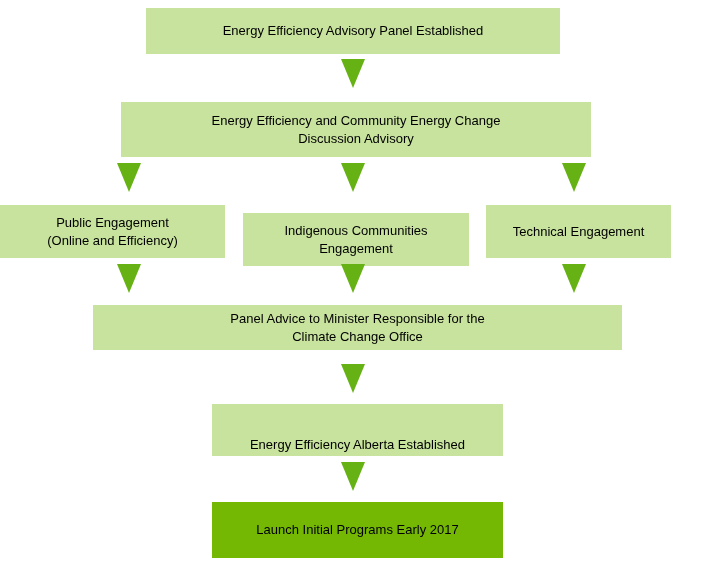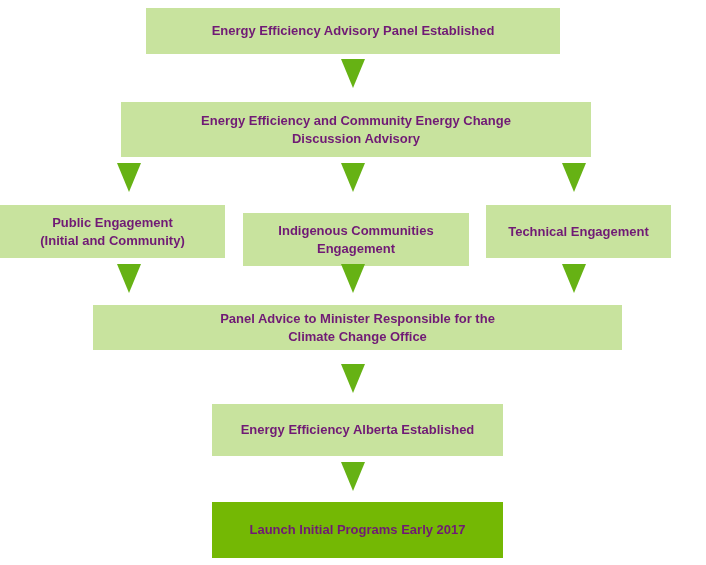--- a/index.html
+++ b/index.html
@@ -15,24 +15,24 @@
     font-family: "Liberation Sans", sans-serif;
     overflow: hidden;
   }
   .node {
     position: absolute;
     display: flex;
     flex-direction: column;
     align-items: center;
     justify-content: center;
     text-align: center;
-    font-weight: bold;
+    font-weight: normal;
     font-size: 13px;
     line-height: 1.35;
-    color: #701a75;
+    color: #000000;
     box-sizing: border-box;
     padding: 2px 19px;
   }
   .node.light { background: var(--box-light, #c8e39e); }
   .node.dark  { background: var(--box-dark, #74b804); }
   .arrow {
     position: absolute;
     width: 24px;
     height: 29px;
     display: block;
@@ -62,21 +62,21 @@
   </svg>
   <svg class="arrow" style="left:341px; top:163px;" viewBox="0 0 24 29">
     <polygon points="0,0 24,0 12,29"></polygon>
   </svg>
   <svg class="arrow" style="left:562px; top:163px;" viewBox="0 0 24 29">
     <polygon points="0,0 24,0 12,29"></polygon>
   </svg>
 
   <div class="node light" style="left:0; top:205px; width:225px; height:53px;">
     <span>Public Engagement</span>
-    <span>(Initial and Community)</span>
+    <span>(Online and Efficiency)</span>
   </div>
   <div class="node light" style="left:243px; top:205px; width:226px; height:53px;margin-top:8px;">
     <span>Indigenous Communities</span>
     <span>Engagement</span>
   </div>
   <div class="node light" style="left:486px; top:205px; width:185px; height:53px;">
     <span>Technical Engagement</span>
   </div>
 
   <svg class="arrow" style="left:117px; top:264px;" viewBox="0 0 24 29">
@@ -91,21 +91,21 @@
 
   <div class="node light" style="left:93px; top:305px; width:529px; height:45px;">
     <span>Panel Advice to Minister Responsible for the</span>
     <span>Climate Change Office</span>
   </div>
 
   <svg class="arrow" style="left:341px; top:364px;" viewBox="0 0 24 29">
     <polygon points="0,0 24,0 12,29"></polygon>
   </svg>
 
-  <div class="node light" style="left:212px; top:404px; width:291px; height:52px;">
+  <div class="node light" style="left:212px; top:404px; width:291px; height:52px;justify-content:flex-end;">
     <span>Energy Efficiency Alberta Established</span>
   </div>
 
   <svg class="arrow" style="left:341px; top:462px;" viewBox="0 0 24 29">
     <polygon points="0,0 24,0 12,29"></polygon>
   </svg>
 
   <div class="node dark" style="left:212px; top:502px; width:291px; height:56px;">
     <span>Launch Initial Programs Early 2017</span>
   </div>

